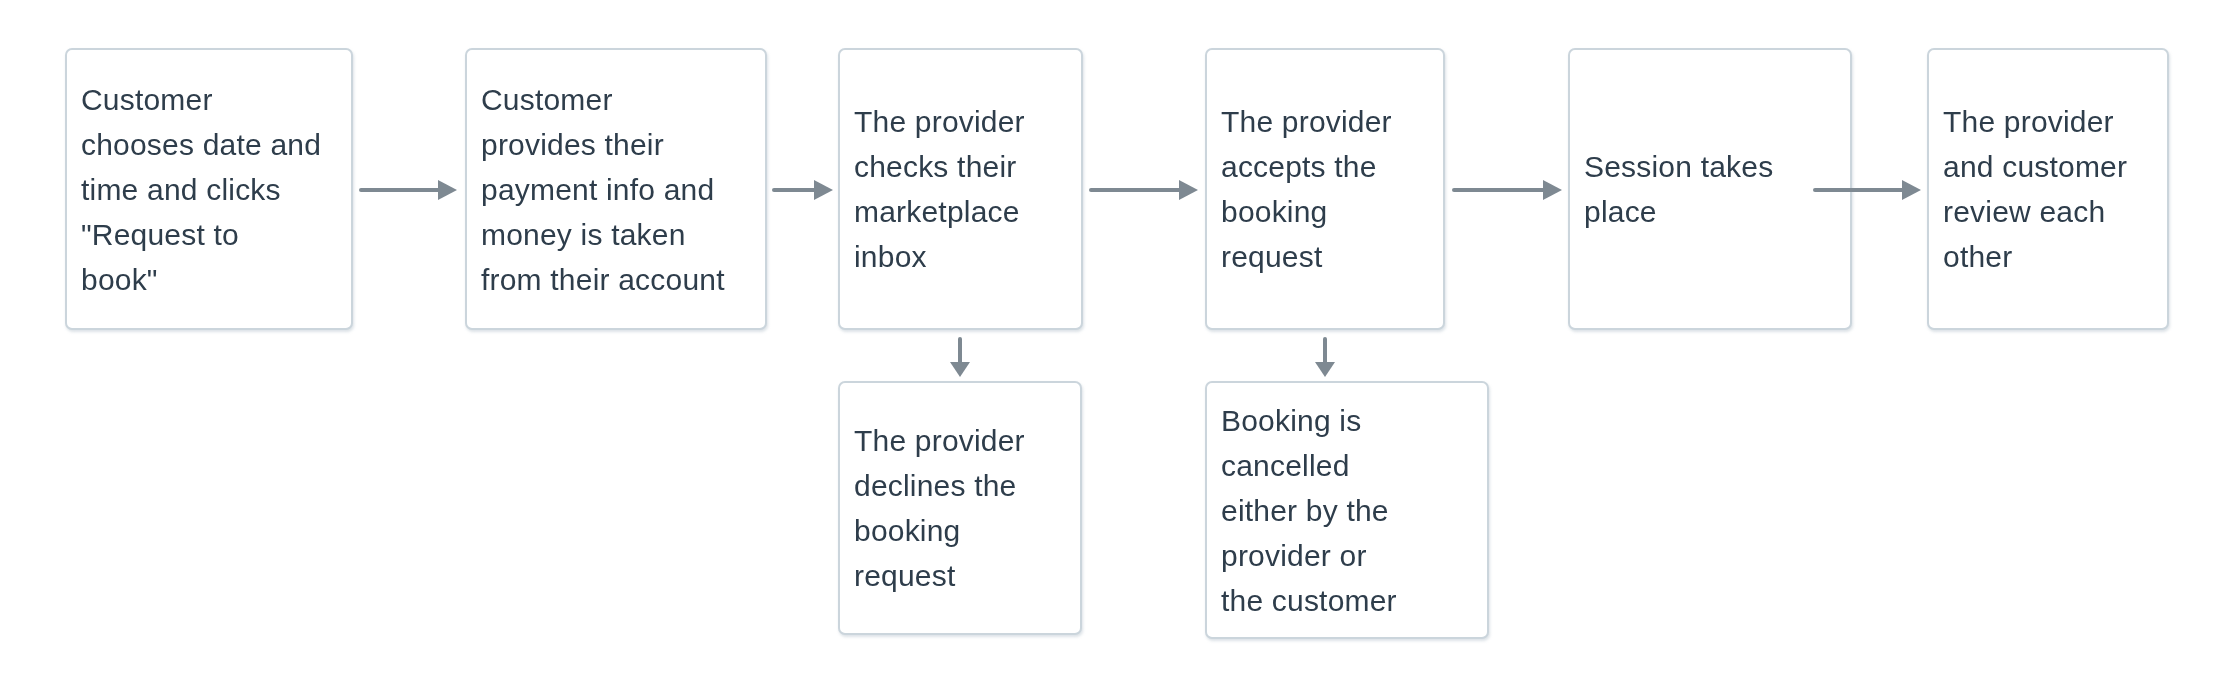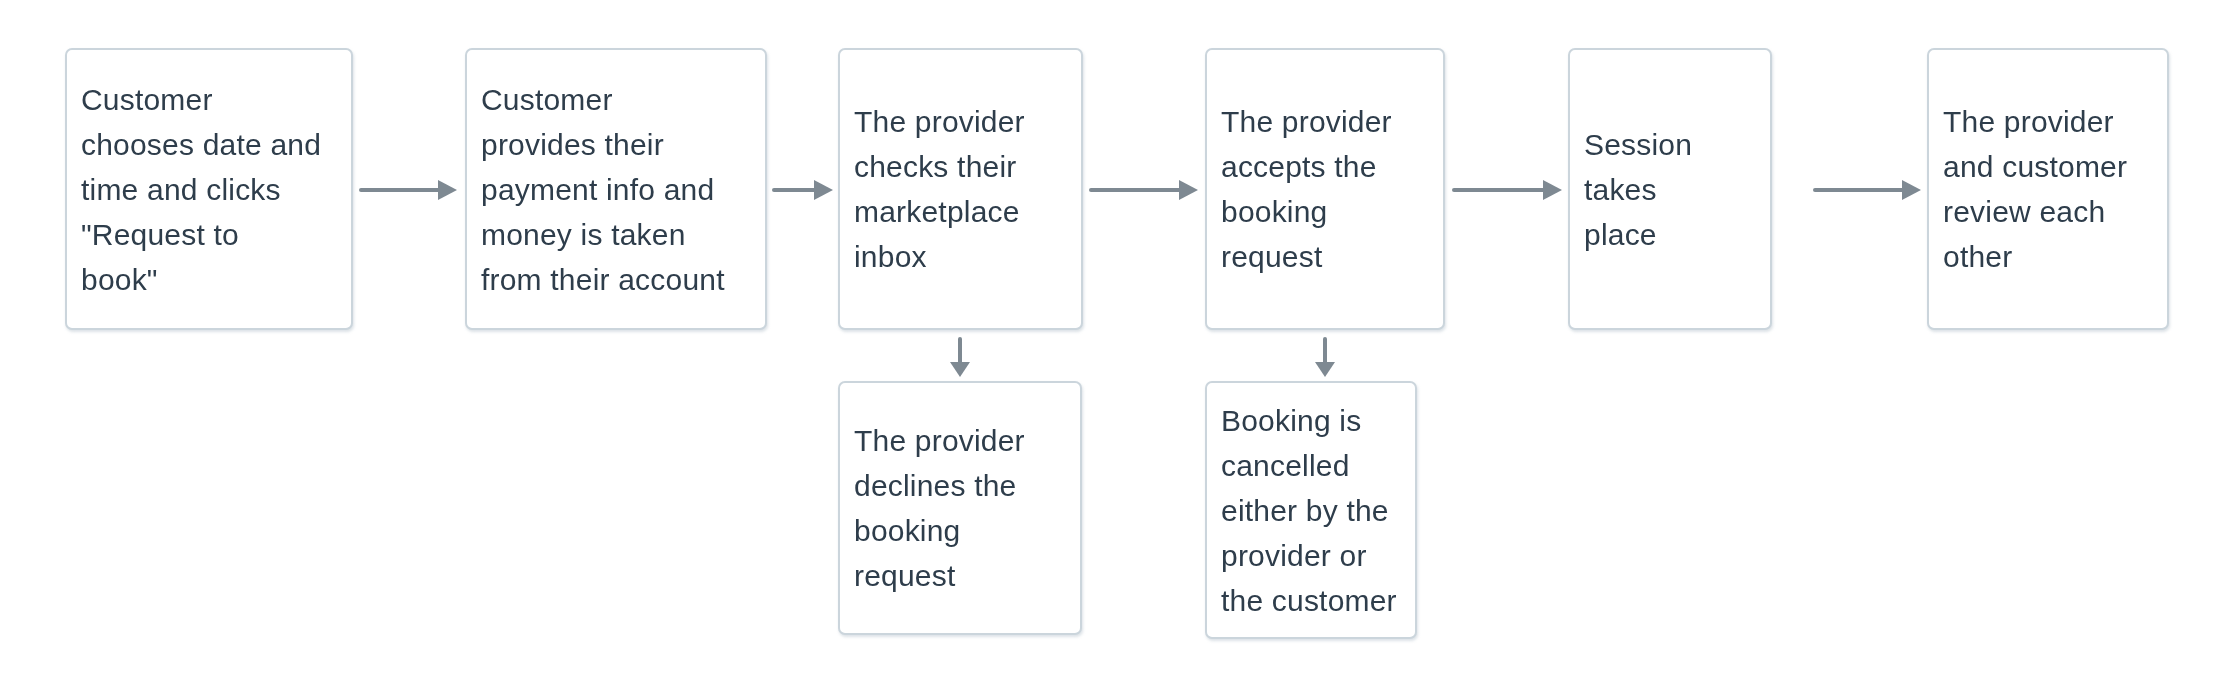--- a/index.html
+++ b/index.html
@@ -86,40 +86,40 @@
 inbox</p>
   </div>
 
   <div class="box" style="left:1205px;top:48px;width:240px;height:282px">
     <p class="box-label">The provider
 accepts the
 booking
 request</p>
   </div>
 
-  <div class="box" style="left:1568px;top:48px;width:204px;height:282px">
+  <div class="box" style="left:1568px;top:48px;width:284px;height:282px">
     <p class="box-label">Session takes
 place</p>
   </div>
 
   <div class="box" style="left:1927px;top:48px;width:242px;height:282px">
     <p class="box-label">The provider
 and customer
 review each
 other</p>
   </div>
 
   <div class="box" style="left:838px;top:381px;width:244px;height:254px">
     <p class="box-label">The provider
 declines the
 booking
 request</p>
   </div>
 
-  <div class="box" style="left:1205px;top:381px;width:212px;height:258px">
+  <div class="box" style="left:1205px;top:381px;width:284px;height:258px">
     <p class="box-label">Booking is
 cancelled
 either by the
 provider or
 the customer</p>
   </div>
 
   <div class="arrow-h" style="left:359px;top:178px;width:98px">
     <span class="arrow-line"></span>
     <span class="arrow-head"></span>

